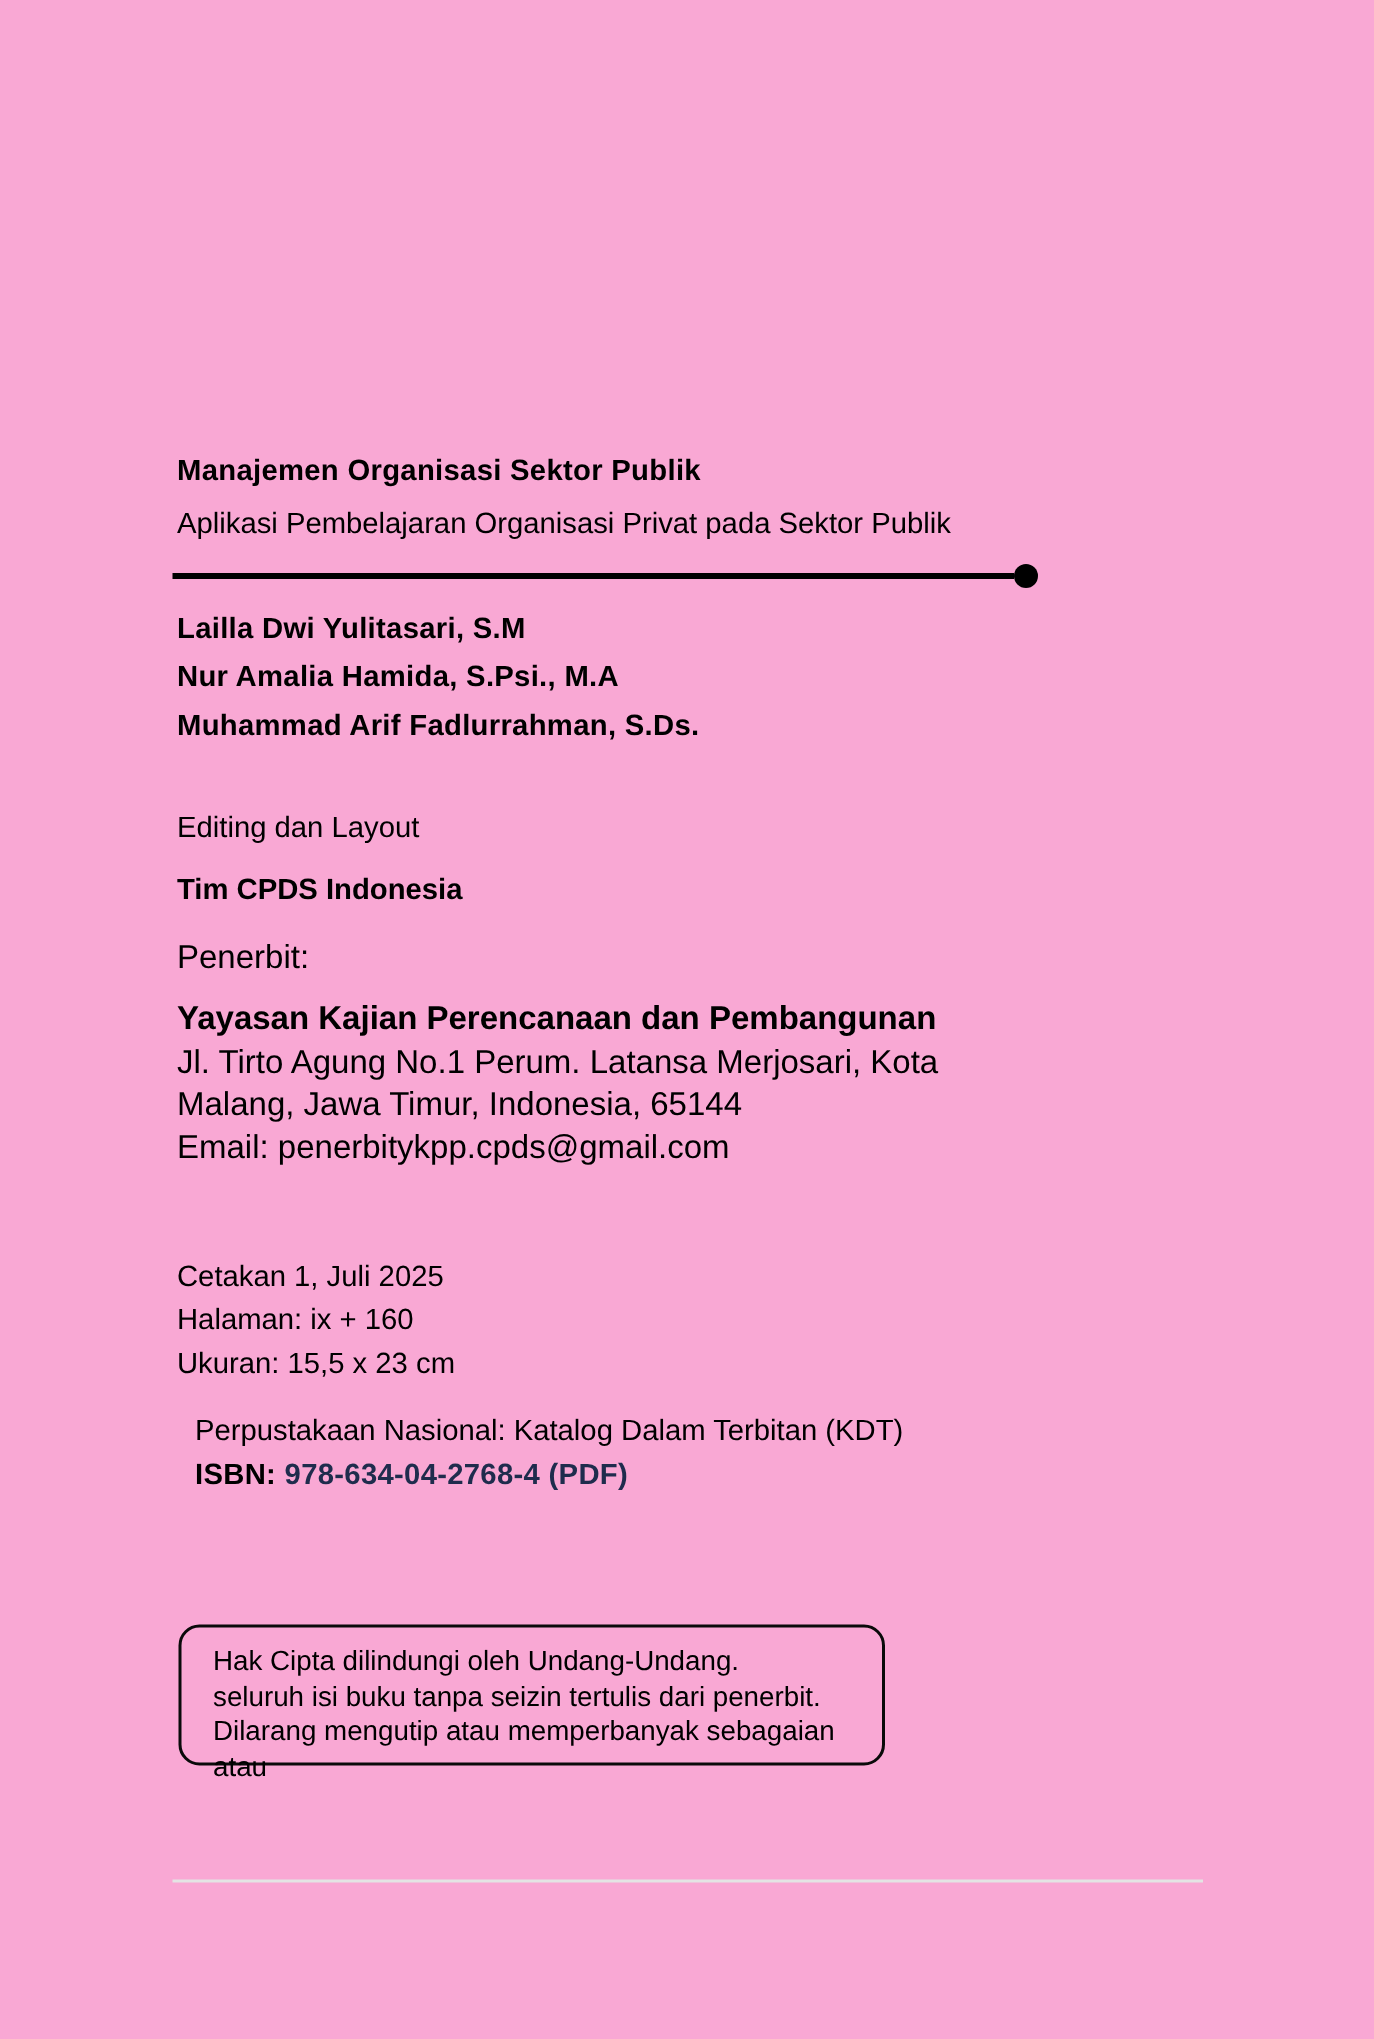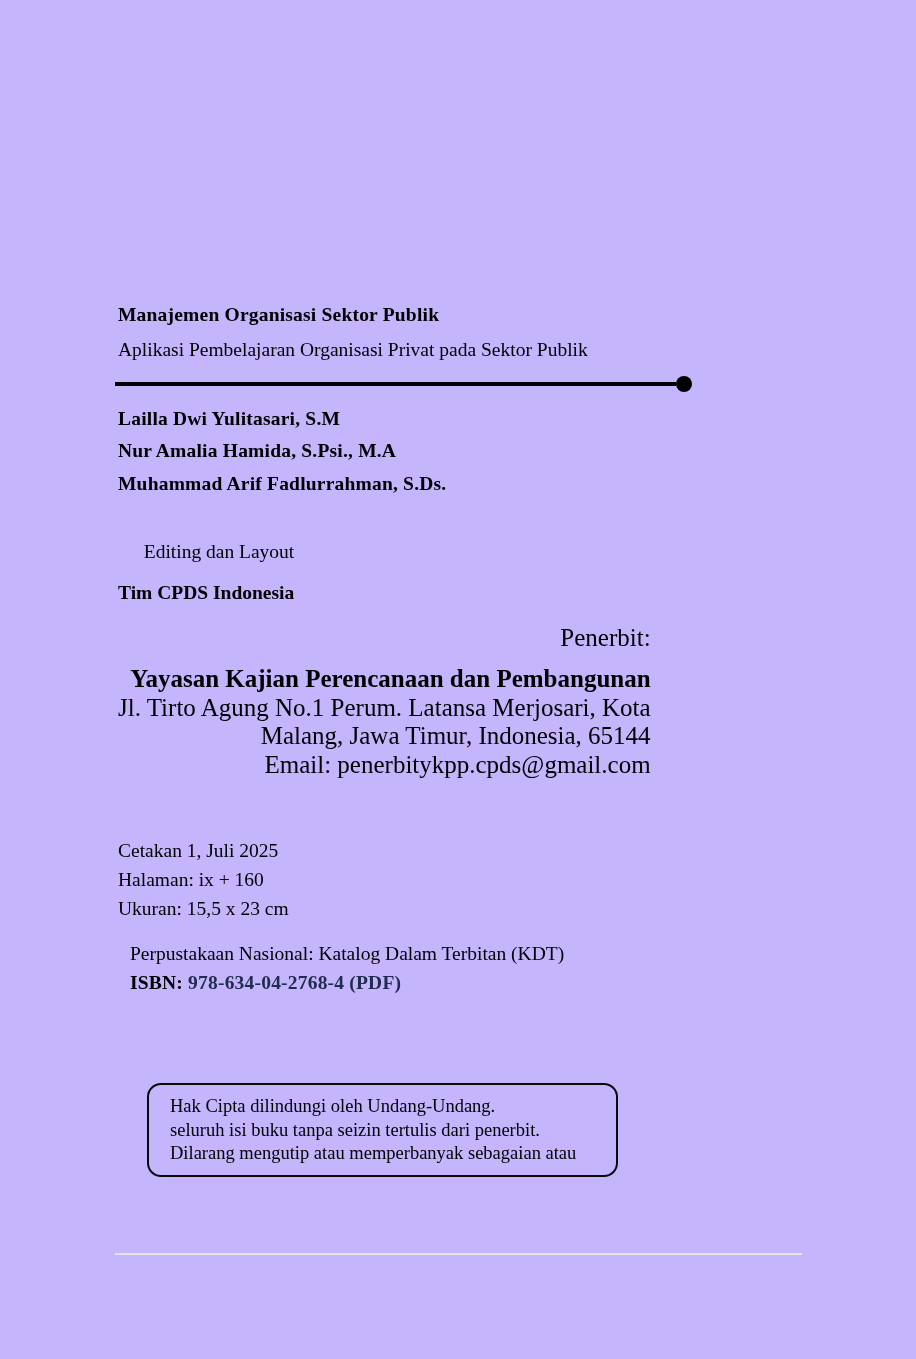--- a/index.html
+++ b/index.html
@@ -1,21 +1,21 @@
 <!DOCTYPE html>
 <html><head>
 <meta charset="utf-8">
 <style>
   html, body { margin: 0; padding: 0; background: #ffffff; }
   .page {
     position: relative;
     width: 916px;
     height: 1359px;
-    background: #c4b5fd;
-    font-family: Liberation Serif, serif;
+    background: #f9a8d4;
+    font-family: Liberation Sans, sans-serif;
     color: #000000;
     overflow: hidden;
   }
   .abs { position: absolute; }
   .bold { font-weight: bold; margin-top: 12px; }
 
   .title {
     left: 118px; top: 303px;
     margin: 0;
     font-size: 19.5px;
@@ -41,27 +41,25 @@
     left: 118px; top: 403px;
     font-size: 19.5px;
     font-weight: bold;
     line-height: 32.4px;
     letter-spacing: 0.2px;
   }
   .editing {
     left: 118px; top: 538px;
     font-size: 19.5px;
     line-height: 28.8px;
-    text-align: right;
   }
   .publisher {
     left: 118px; top: 624px;
-    font-size: 25px;
+    font-size: 22px;
     line-height: 28.8px;
-    text-align: right;
   }
   .edition {
     left: 118px; top: 797px;
     font-size: 19.5px;
     line-height: 28.8px;
     margin-top: 40px;
   }
   .catalog {
     left: 130px; top: 940px;
     font-size: 19.5px;
@@ -72,21 +70,20 @@
 
   .copyright-box {
     left: 119px; top: 1083px;
     width: 471px; height: 94px;
     box-sizing: border-box;
     border: 2.5px solid #0a0a0a;
     border-radius: 14px;
     padding: 10px 18px 0 21px;
     font-size: 18.5px;
     line-height: 23.5px;
-    margin-left: 28px;
   }
 
   .footer-rule {
     left: 115px; top: 1253px;
     width: 687px; height: 2px;
     background: #e4e4e4;
   }
 </style>
 </head>
 <body>

